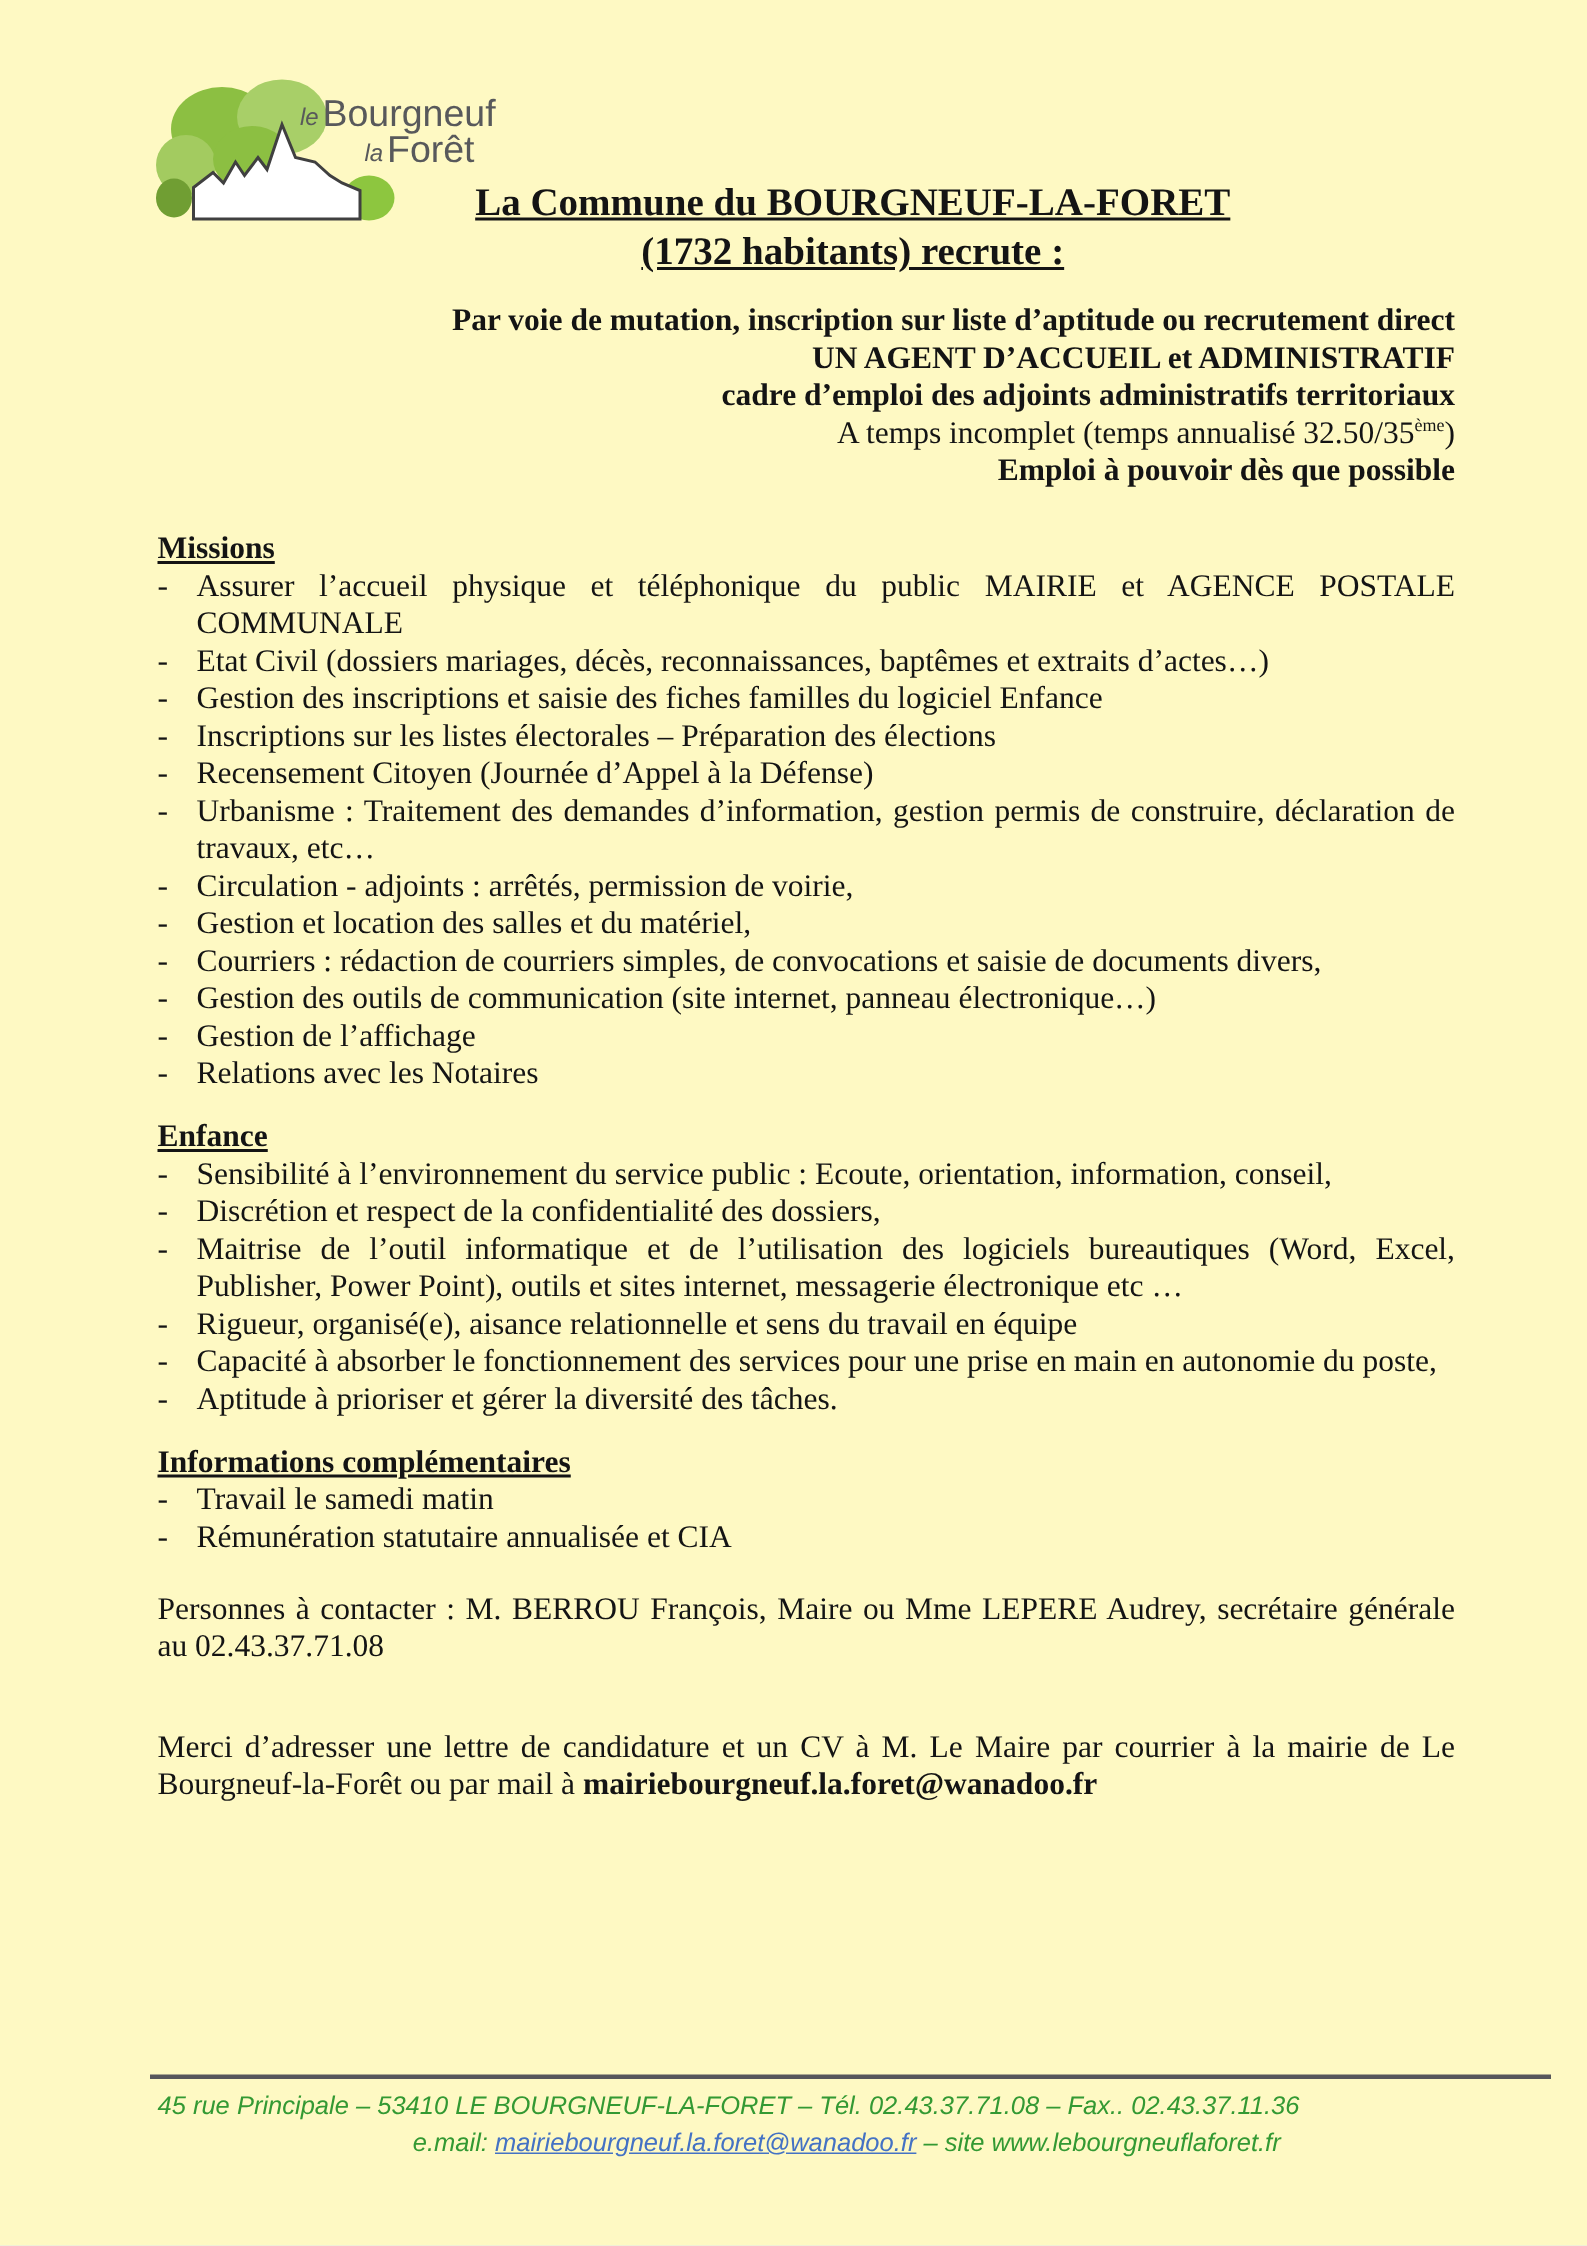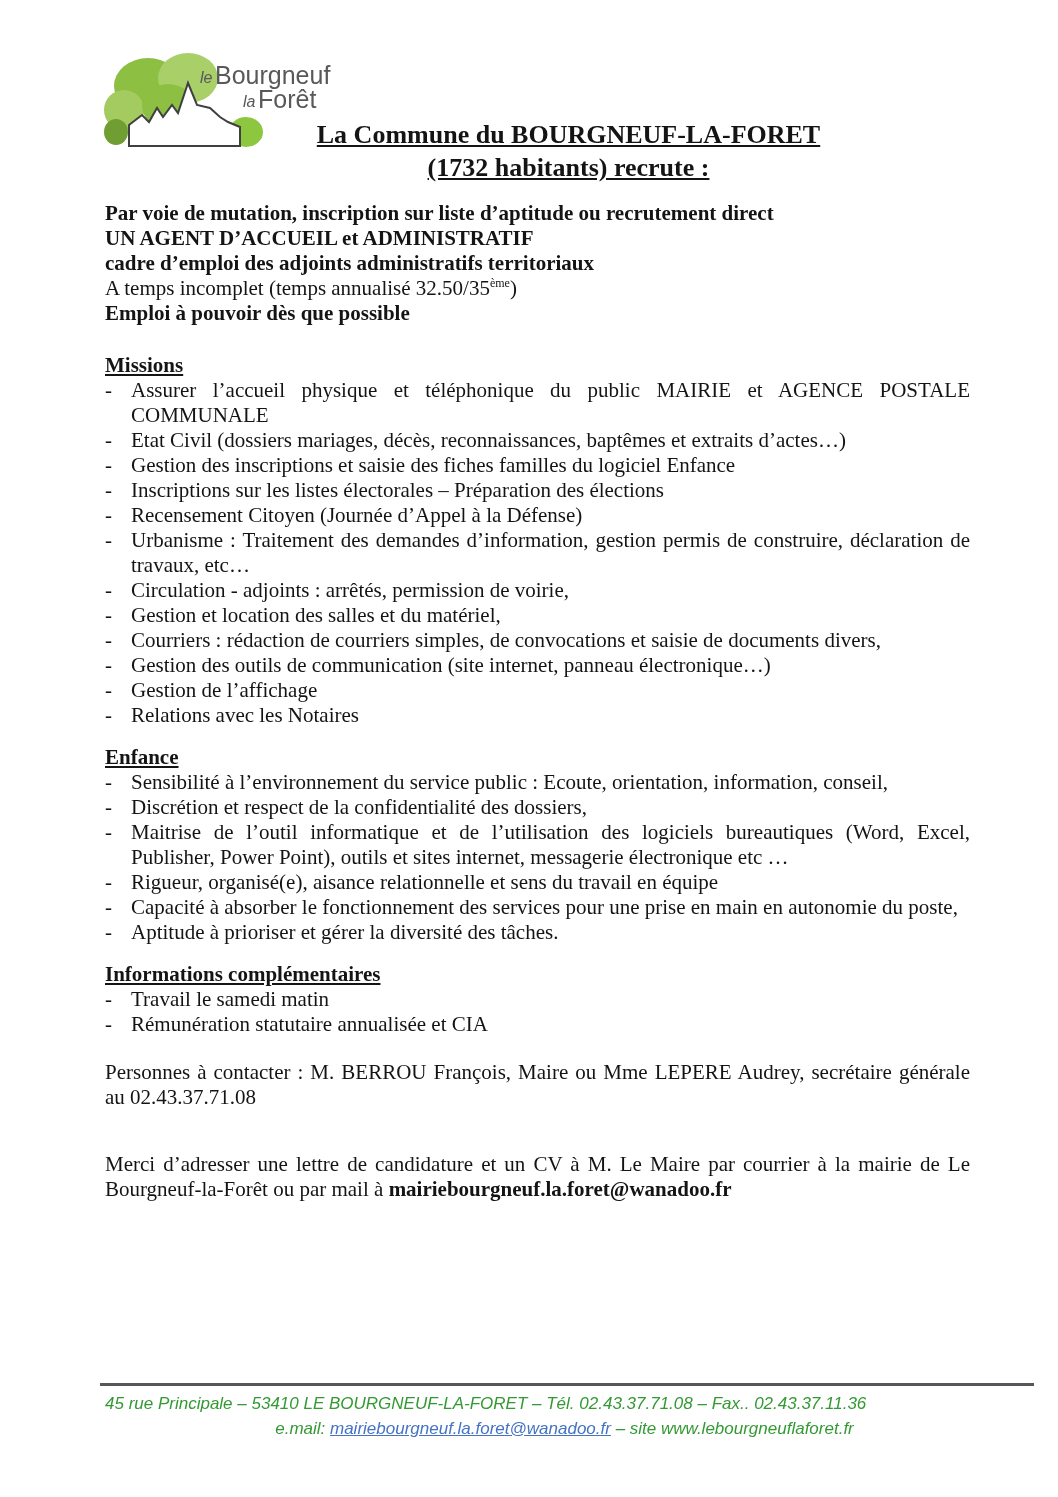--- a/index.html
+++ b/index.html
@@ -1,20 +1,20 @@
 <!DOCTYPE html>
 <html lang="fr"><head>
 <meta charset="utf-8">
 <style>
   html,body { margin:0; padding:0; background:#e8e8e8; }
   .page {
     position:relative;
     width:1058px; height:1497px;
     margin:0 auto;
-    background:#ffffff;
+    background:#fef9c3;
     font-family:"Liberation Serif", serif;
     font-size:21px; line-height:25px;
     color:#141414;
     overflow:hidden;
   }
   
   .logo { position:absolute; left:106px; top:48px; width:230px; height:112px; }
   .logo svg { overflow:visible; }
   .logo text { font-family:"Liberation Sans", sans-serif; fill:#58595b; }
   .logo .big { font-size:25px; }
@@ -22,21 +22,21 @@
 
   
   .content { position:absolute; left:105px; top:0; width:865px; }
 
   .doc-title {
     margin-top:118px; padding-left:62px;
     text-align:center; font-size:26px; line-height:33px; font-weight:bold;
   }
   .doc-title .u { text-decoration:underline; }
 
-  .intro { margin-top:17px; text-align:left; font-weight:bold; }
+  .intro { margin-top:17px; text-align:right; font-weight:bold; }
   .intro .regular { font-weight:normal; }
   .intro sup { font-size:12px; line-height:0; vertical-align:super; }
 
   .section.first { margin-top:27px; }
   .section { margin-top:17px; }
   .section h2 {
     margin:0; font-size:21px; line-height:25px;
     font-weight:bold; text-decoration:underline;
   }
   ul.bullets { list-style:none; margin:0; padding:0; }

